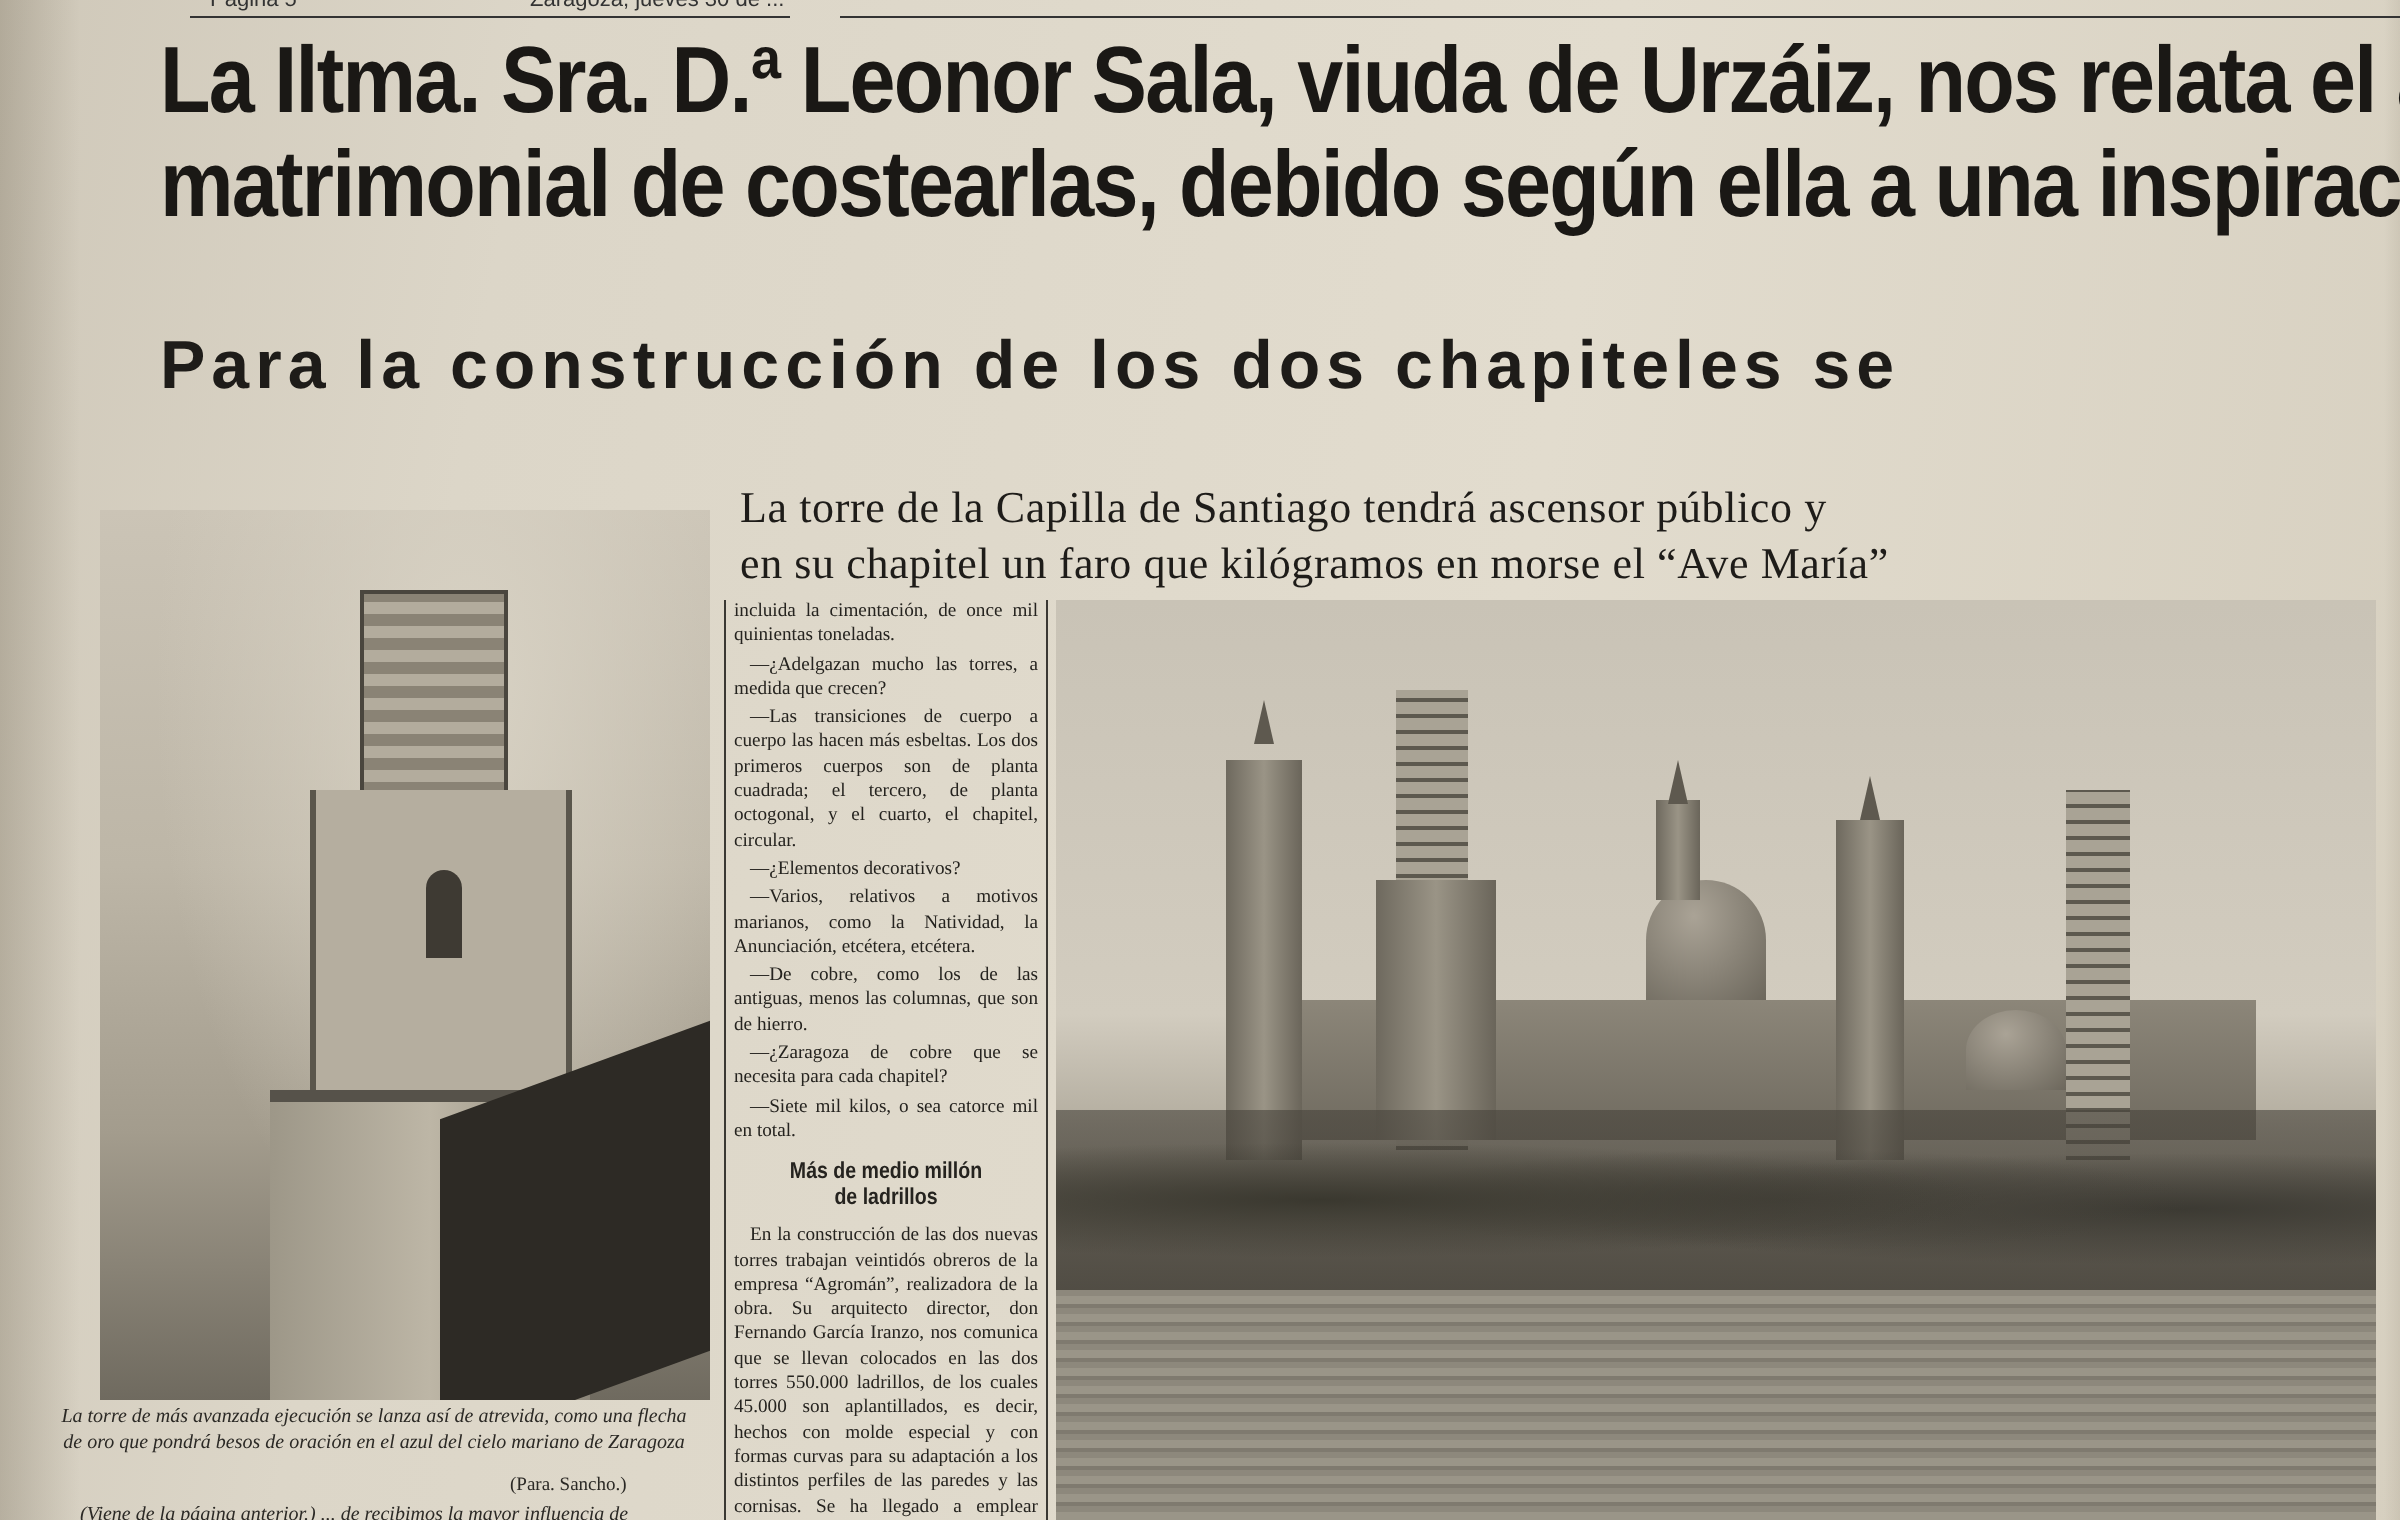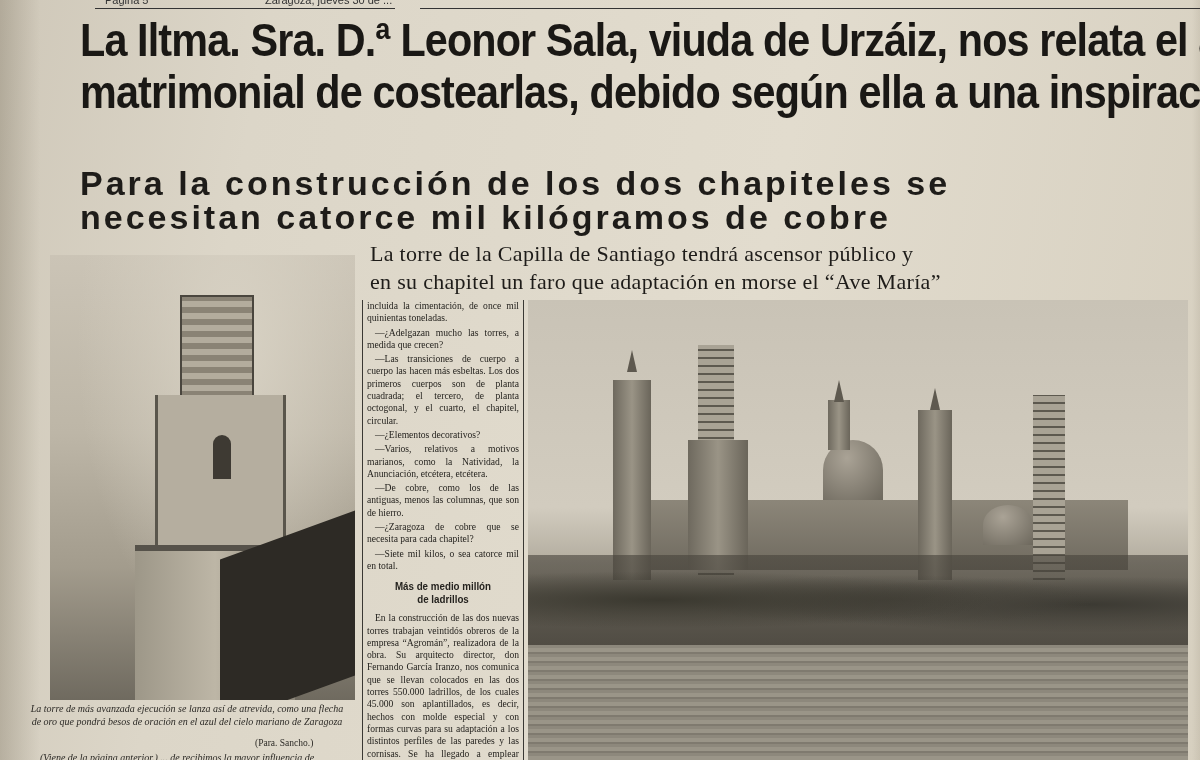--- a/index.html
+++ b/index.html
@@ -55,26 +55,25 @@
     <div class="rule" style="left:325px;width:800px;"></div>
   </div>
 
   <h1 class="headline" style="margin:0;">
     <span class="l1">La Iltma. Sra. D.ª Leonor Sala, viuda de Urzáiz, nos relata el acuerdo</span>
     <span class="l2">matrimonial de costearlas, debido según ella a una inspiración divina</span>
   </h1>
 
   <div class="sub1">
     <div>Para la construcción de los dos chapiteles se</div>
-    <div>necesitan catorce mil kilógramos de cobre</div>
   </div>
 
   <div class="sub2">
     <div>La torre de la Capilla de Santiago tendrá ascensor público y</div>
-    <div>en su chapitel un faro que adaptación en morse el “Ave María”</div>
+    <div>en su chapitel un faro que kilógramos en morse el “Ave María”</div>
   </div>
 
   <div class="photo-left">
     <div class="sky"></div>
     <div class="tower-l">
       <div class="top"></div>
       <div class="mid"></div>
       <div class="win"></div>
       <div class="base"></div>
     </div>

